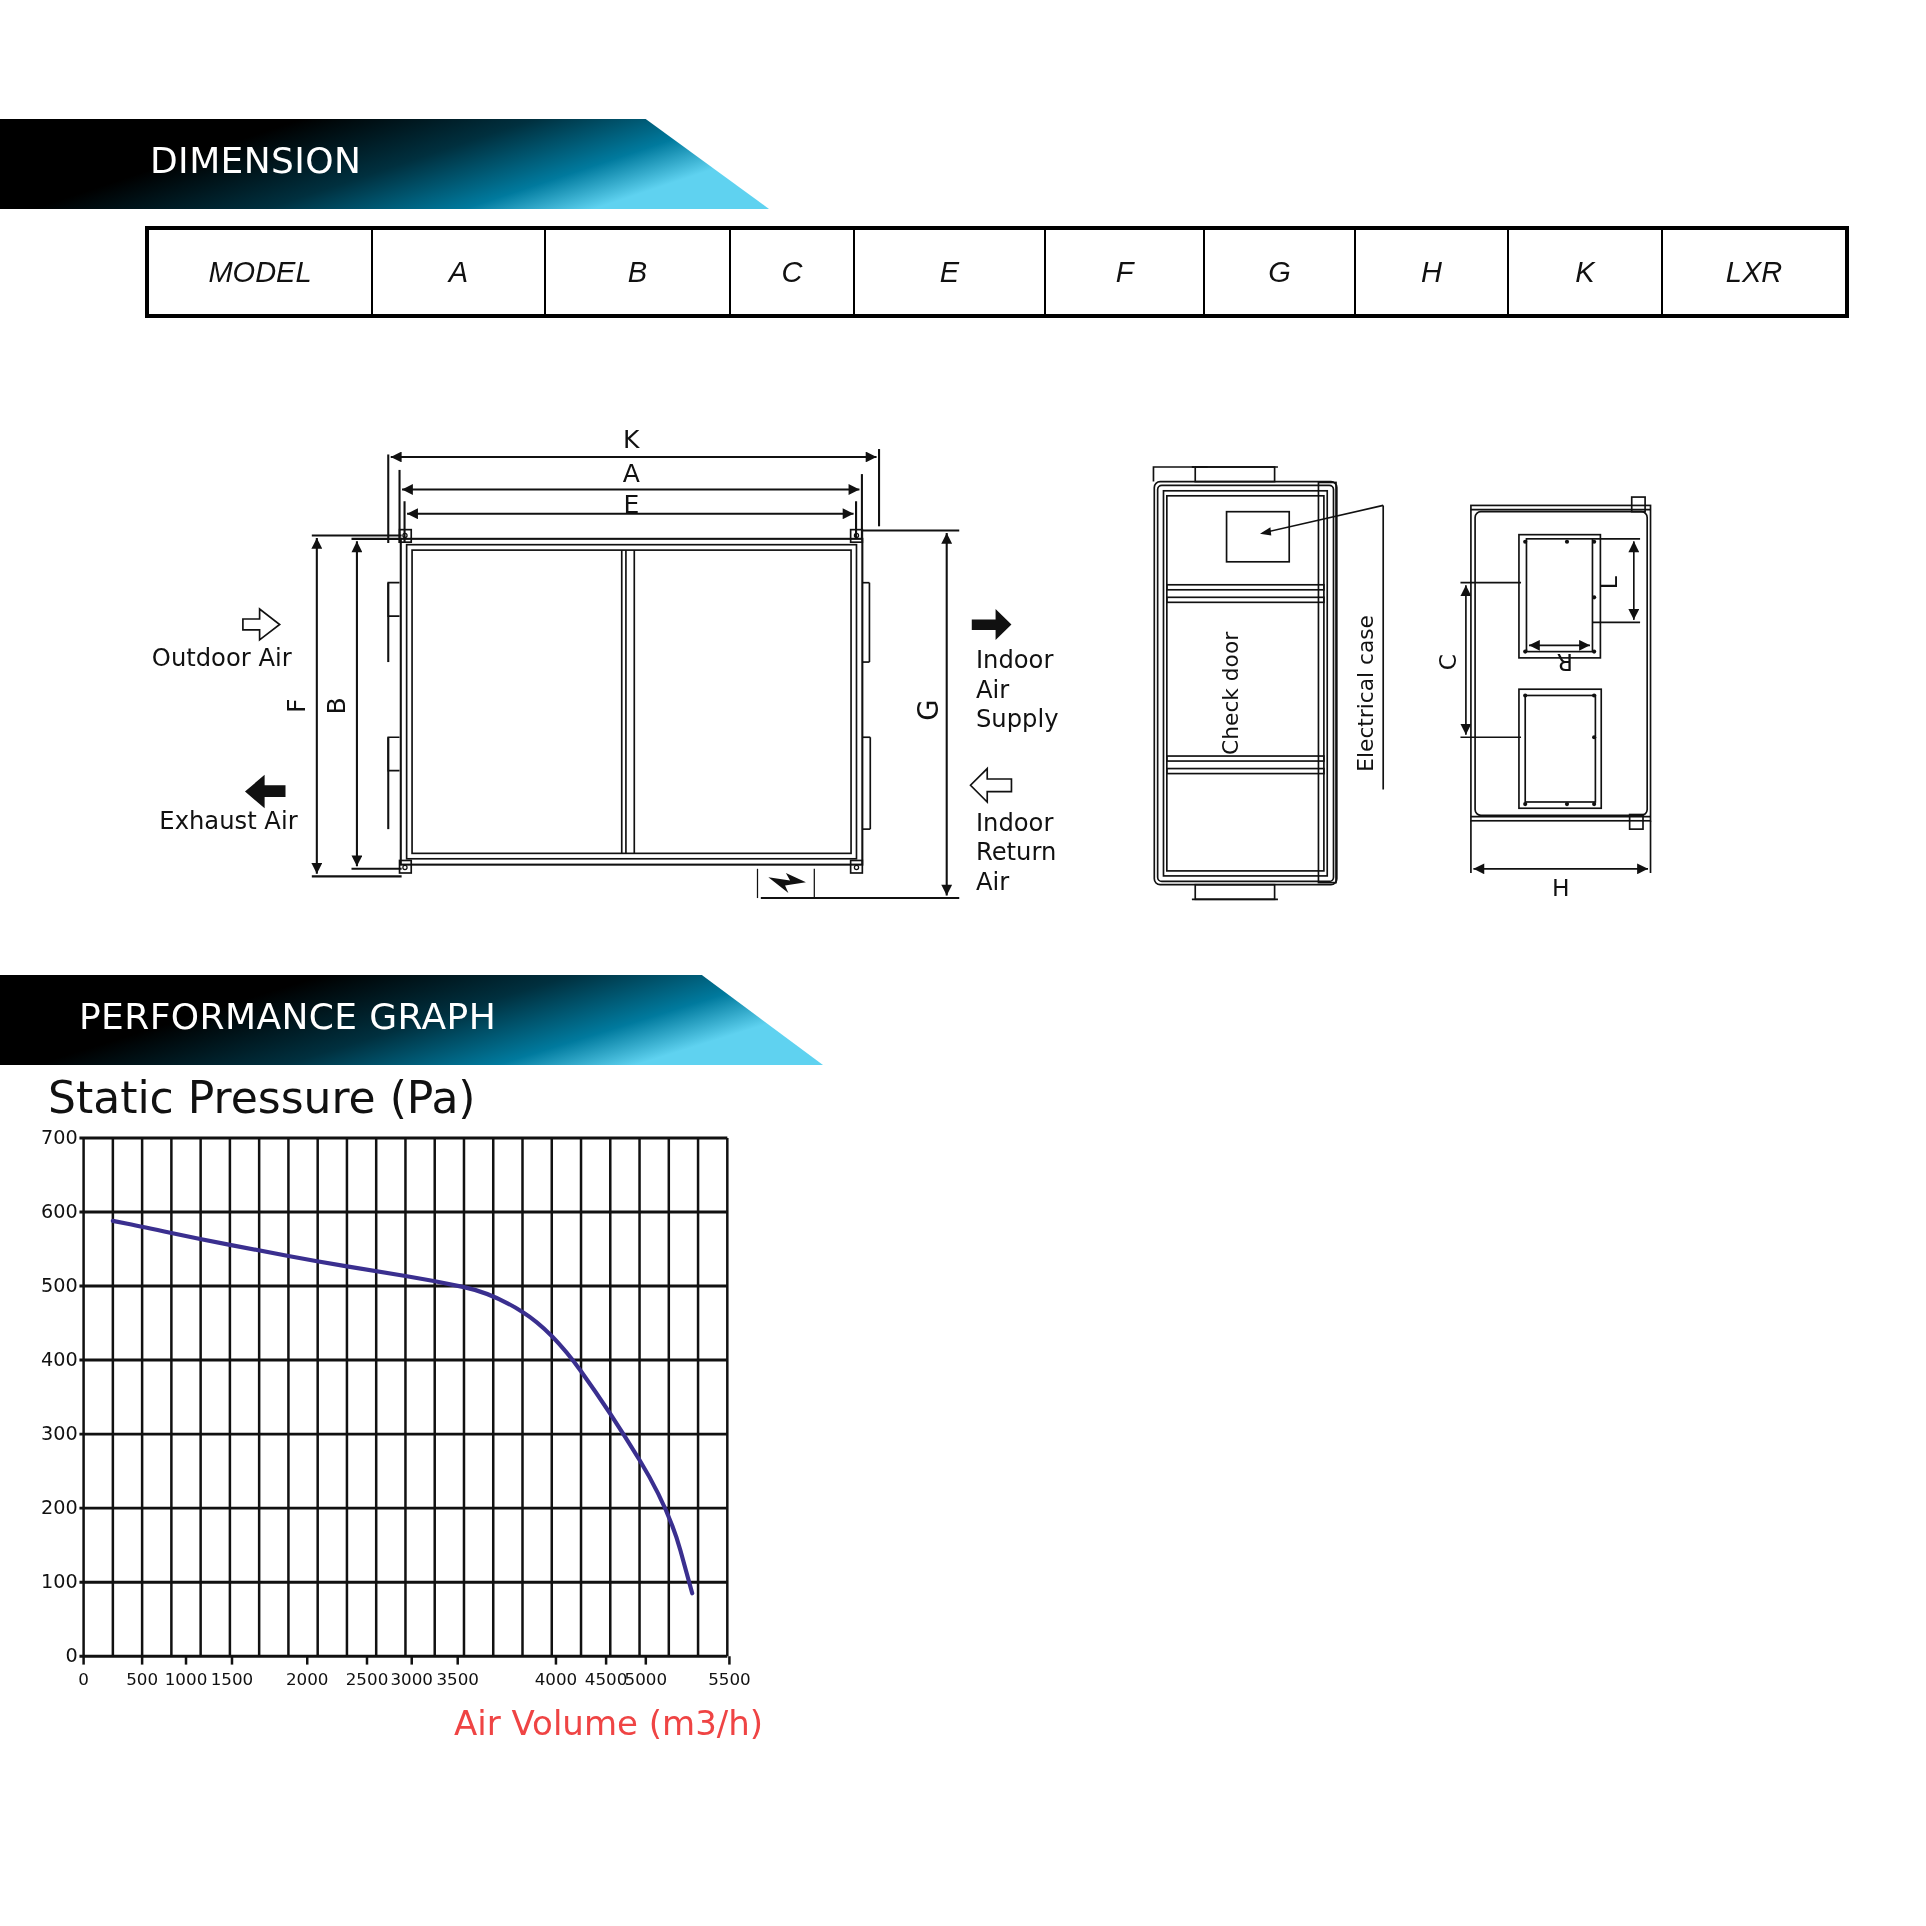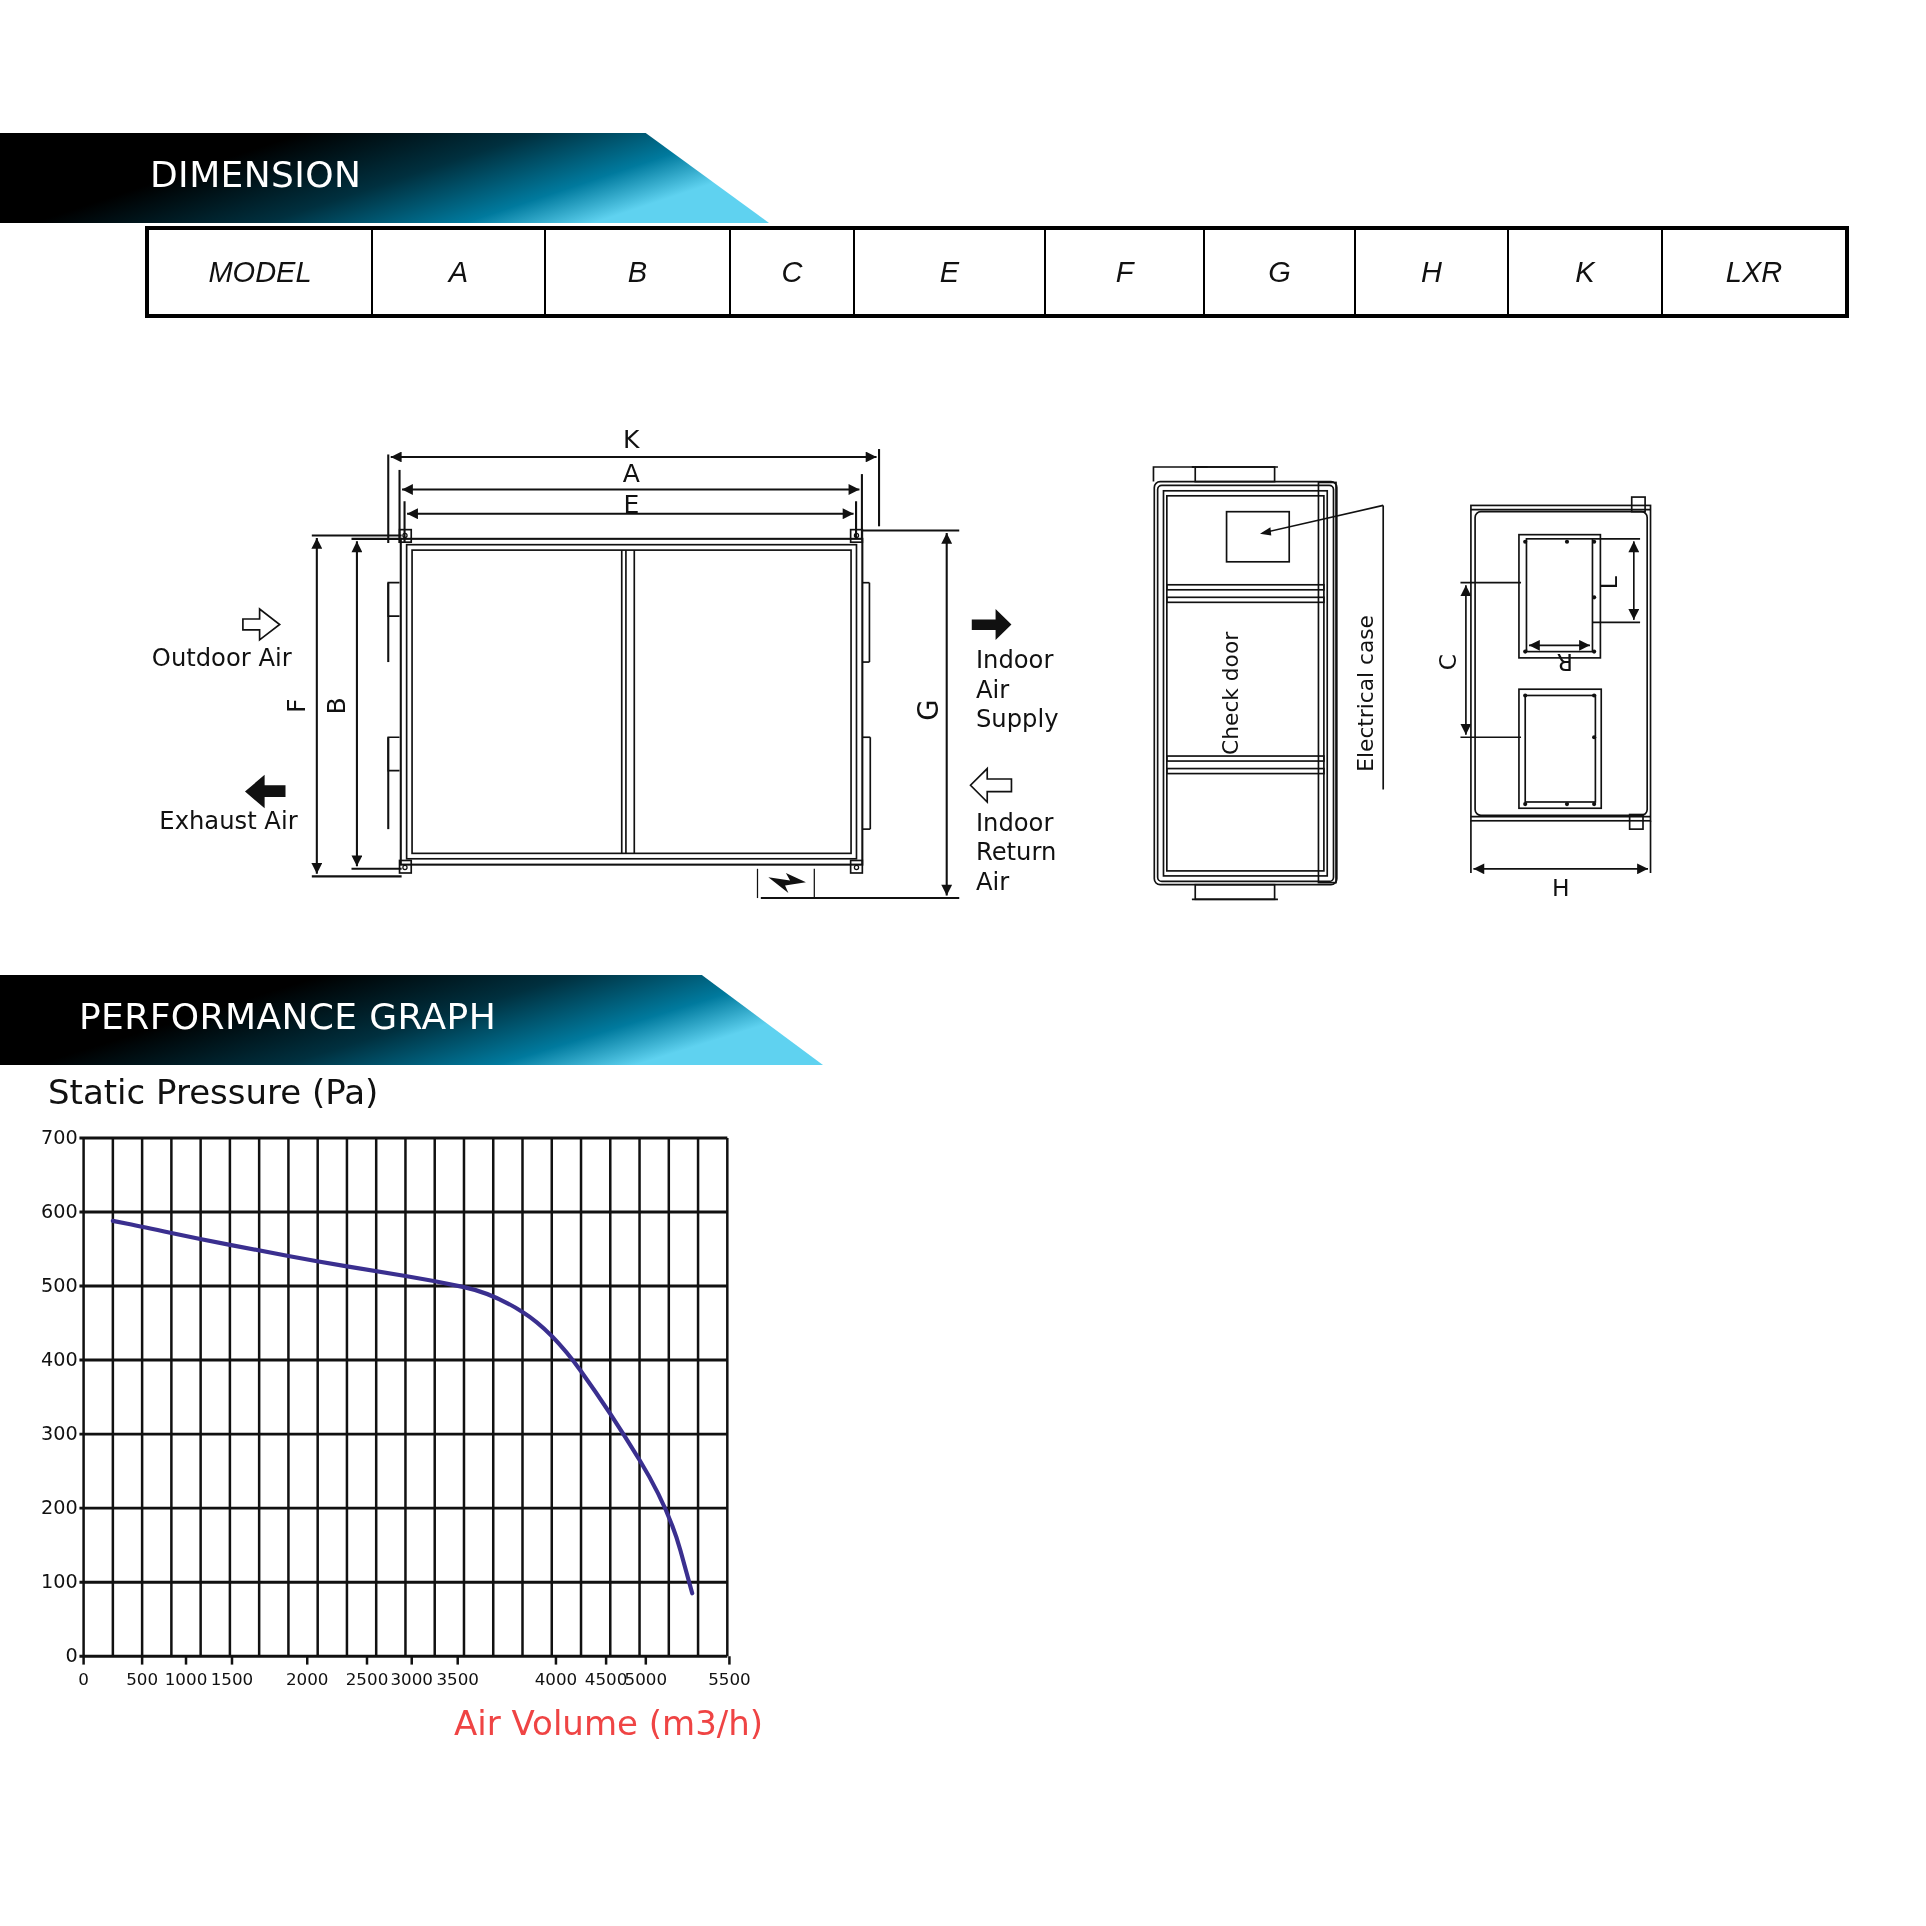--- a/index.html
+++ b/index.html
@@ -2,40 +2,40 @@
 <html style="font-size:6.7px"><head>
 <meta charset="utf-8">
 <style>
   html, body { margin: 0; padding: 0; background: #ffffff; }
   body { width: 1926px; height: 1926px; position: relative; overflow: hidden;
          font-family: "DejaVu Sans", "Liberation Sans", sans-serif; color: #111; }
   .banner { position: absolute; left: 0; height: 90px; }
   .banner svg { position: absolute; left: 0; top: 0; }
   .banner-title { position: absolute; color: #ffffff; font-size: 36px; letter-spacing: 0.4px;
                   font-family: "DejaVu Sans", sans-serif; font-weight: normal; white-space: nowrap; }
-  #dim-banner { top: 119px; width: 769px; margin-top: 14px; }
+  #dim-banner { top: 119px; width: 769px; }
   #dim-banner .banner-title { left: 150px; top: 21px; }
   #perf-banner { top: 975px; width: 823px; }
   #perf-banner .banner-title { left: 79px; top: 21px; }
 
   table.dims { position: absolute; left: 145px; top: 226px; width: 1700px; border-collapse: collapse;
                table-layout: fixed; }
   table.dims td { border: 2.5px solid #000; text-align: center; font-size: 29px;
                   font-family: "Liberation Sans", sans-serif; font-style: italic; }
   table.dims tr.hdr td { height: 82px; }
   table.dims tr.row td { height: 74px; }
   table.dims tr.hdr td { border-bottom-width: 4.2px; }
   table.dims { border: 4.2px solid #000; }
 
   .drawing { position: absolute; left: 0; top: 401px; width: 1926px; height: 543px; }
   .drawing text { font-family: "DejaVu Sans", sans-serif; fill: #111; }
 
   .chart { position: absolute; left: 0; top: 1070px; width: 836px; height: 711px; }
   .chart text { font-family: "DejaVu Sans", sans-serif; fill: #111; }
-  .chart-title { position: absolute; left: 48px; top: 1072px; font-size: 34px;
+  .chart-title { position: absolute; left: 48px; top: 1072px; font-size: 44px;
                  font-family: "DejaVu Sans", sans-serif; color: #111; white-space: nowrap; }
   .chart-xlabel { position: absolute; left: 454px; top: 1703px; font-size: 34px;
                   font-family: "DejaVu Sans", sans-serif; color: #ef4444; white-space: nowrap; }
 </style>
 </head>
 <body>
 
 <div class="banner" id="dim-banner">
   <svg width="769" height="90" viewBox="0 0 1840 215">
     <defs>

